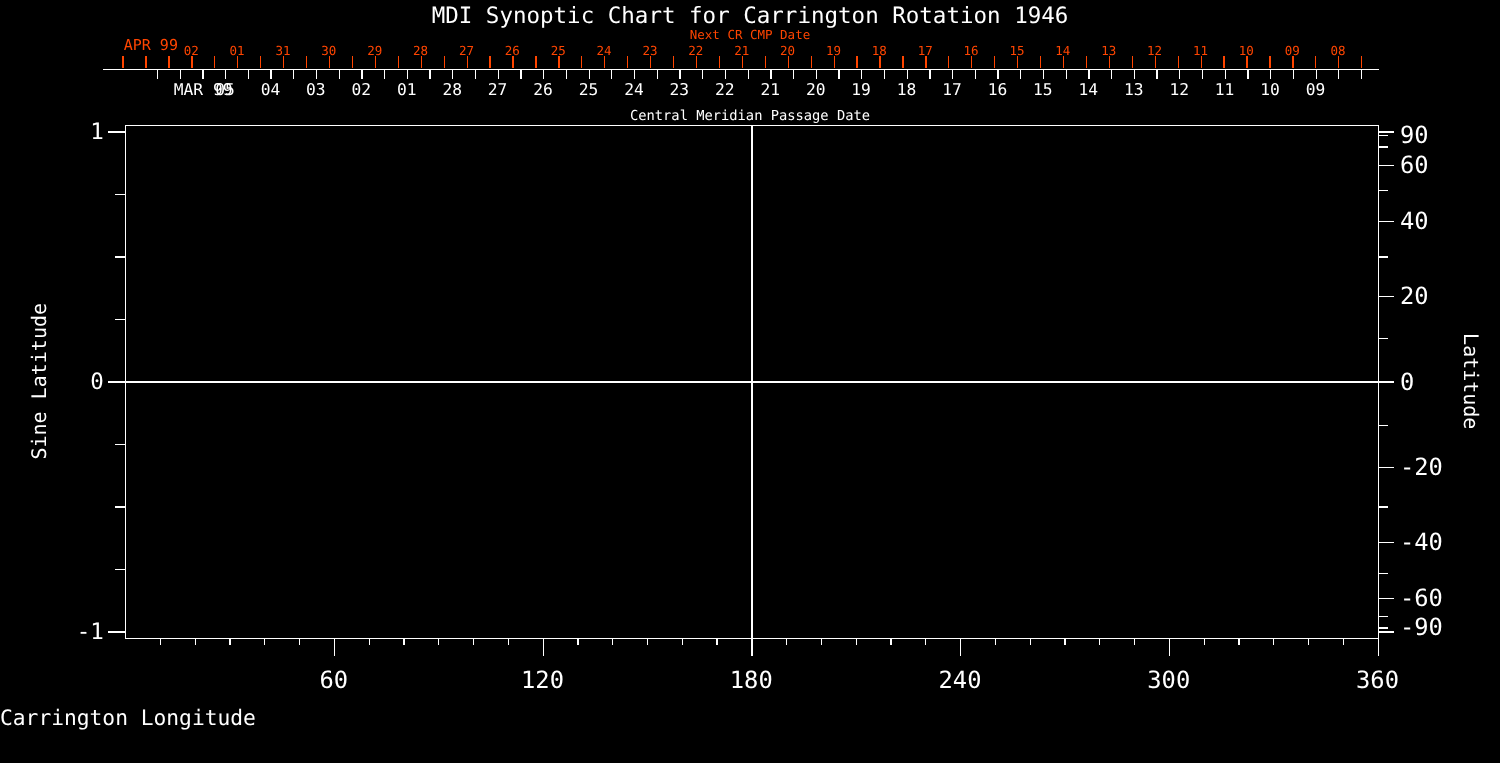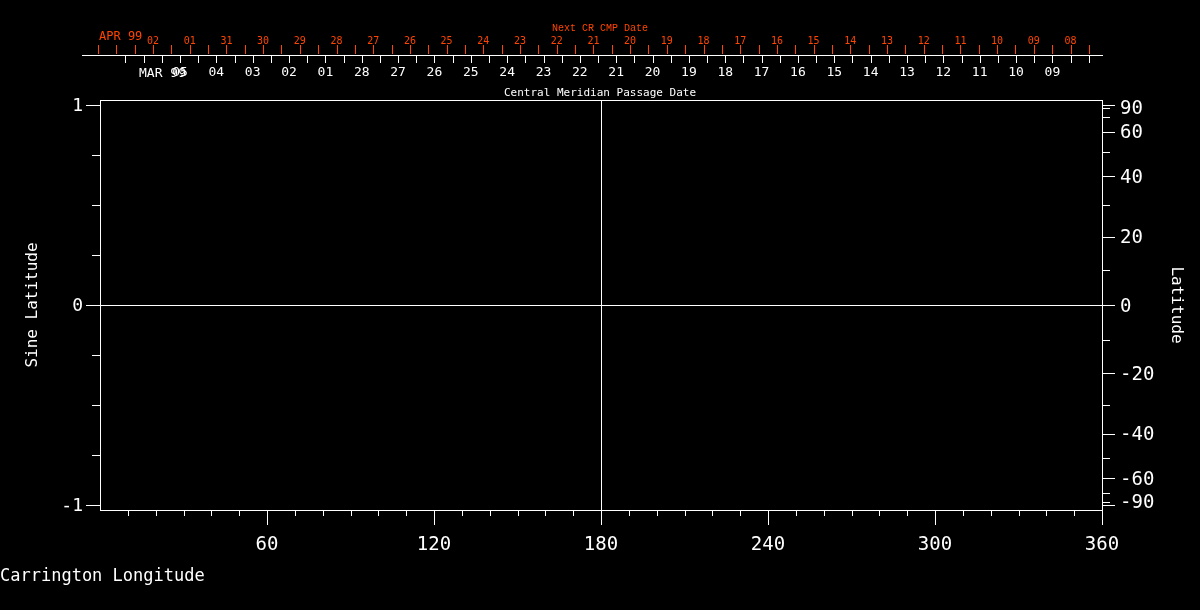--- a/index.html
+++ b/index.html
@@ -1,33 +1,34 @@
 <!DOCTYPE html>
 <html><head>
 <meta charset="utf-8">
 <style>
   html,body{margin:0;padding:0;background:#000;}
   #stage{position:relative;width:1200px;height:610px;background:#000;overflow:hidden;
          font-family:"DejaVu Sans Mono",monospace;color:#fff;}
   .abs{position:absolute;white-space:nowrap;}
   #chart-title{top:2px;left:0;width:1200px;text-align:center;font-size:18px;letter-spacing:0px;color:#fff;}
-  #next-cr-label{top:23px;left:0;width:1200px;text-align:center;font-size:10px;font-family:Liberation Mono, monospace;}
+  #next-cr-label{top:23px;left:0;width:1200px;text-align:center;font-size:10px;}
   #apr-month{left:81px;top:29px;font-size:12px;}
   #mar-month{left:99px;top:65px;font-size:13px;color:#fff;margin-left:40px;}
   #cmp-label{top:86px;left:0;width:1200px;text-align:center;font-size:11px;color:#fff;}
   #xlabel{top:565px;left:0;width:1200px;text-align:left;font-size:17px;color:#fff;}
   #ylabel-left{left:31px;top:305px;transform:translate(-50%,-50%) rotate(-90deg);font-size:16px;color:#fff;}
   #ylabel-right{left:1177px;top:305px;transform:translate(-50%,-50%) rotate(90deg);font-size:16px;color:#fff;}
   svg{position:absolute;left:0;top:0;}
   svg text{font-family:"DejaVu Sans Mono",monospace;}
 </style>
 </head>
 <body>
 
 <div id="stage">
+  <div class="abs" id="chart-title">MDI Synoptic Chart for Carrington Rotation 1946</div>
   <div class="abs" id="next-cr-label" style="color: rgb(255, 69, 0);">Next CR CMP Date</div>
   <div class="abs" id="apr-month" style="color: rgb(255, 69, 0); margin-left: 18px;">APR 99</div>
   <div class="abs" id="mar-month">MAR 99</div>
   <div class="abs" id="cmp-label">Central Meridian Passage Date</div>
   <div class="abs" id="xlabel">Carrington Longitude</div>
   <div class="abs" id="ylabel-left">Sine Latitude</div>
   <div class="abs" id="ylabel-right">Latitude</div>
   <svg id="plot" width="1200" height="610">
       <rect x="100.5" y="100.5" width="1002" height="410" fill="none" stroke="#ffffff" stroke-width="1" shape-rendering="crispEdges"></rect>
       <line x1="601.5" y1="100" x2="601.5" y2="510" stroke="#ffffff" stroke-width="1" shape-rendering="crispEdges"></line>

